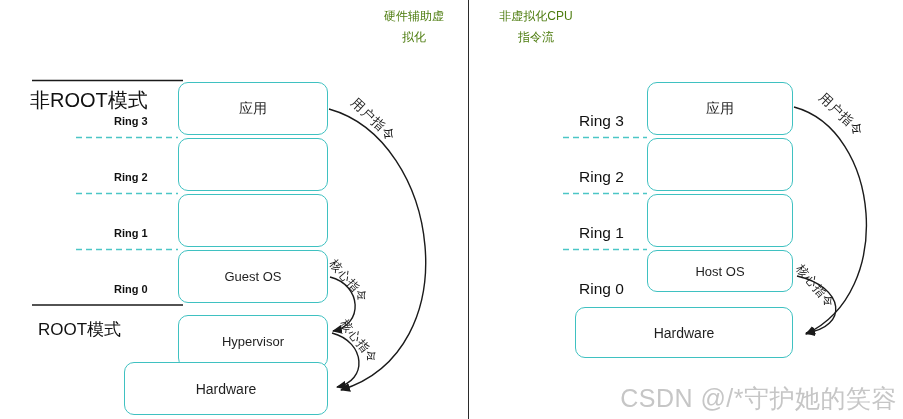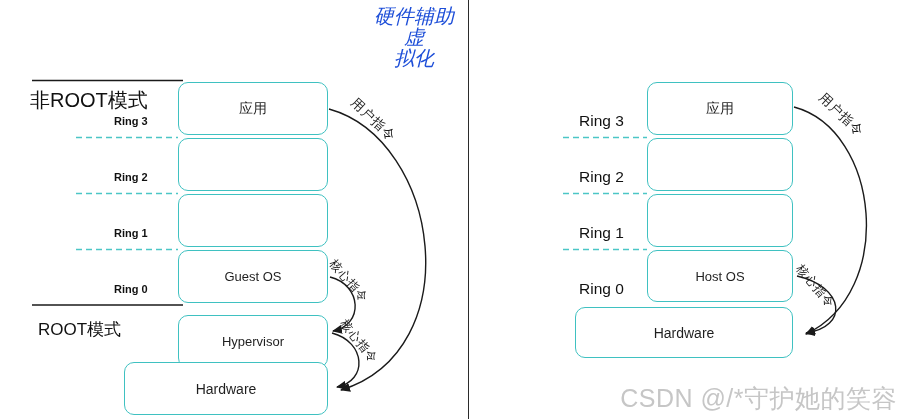--- a/index.html
+++ b/index.html
@@ -18,21 +18,21 @@
   .mode-line{stroke:#1a1a1a;stroke-width:1.4;}
   .dash{stroke:var(--dashed-line);stroke-width:1.4;stroke-dasharray:6 4;fill:none;}
   .arc{stroke:var(--arrow);stroke-width:1.4;fill:none;}
   .ringbox{
     position:absolute;background:#ffffff;border:1.6px solid var(--box-border);
     border-radius:10px;display:flex;align-items:center;justify-content:center;
     font-size:13px;color:#1f1f1f;box-sizing:border-box;
   }
   .ringbox.cn{font-size:14px;}
   .panel-title{
-    position:absolute;font-size:20px;line-height:21px;text-align:center;color:#1d4ed8;font-style:italic;
+    position:absolute;font-size:12px;line-height:21px;text-align:center;color:#4d7c0f;
   }
   .mode-label{position:absolute;font-size:20px;color:#111;}
   .ring-label-l{position:absolute;font-size:11px;font-weight:700;color:#111;width:60px;}
   .ring-label-r{position:absolute;font-size:15.5px;font-weight:500;color:#111;width:70px;}
   .arc-label{
     position:absolute;font-size:13px;color:#1a1a1a;white-space:nowrap;
     transform-origin:0 0;letter-spacing:1px;
   }
   .arc-label.sm{font-size:12px;}
   .watermark{
@@ -90,30 +90,34 @@
   <div class="ringbox" style="left:178px;top:138px;width:150px;height:53px;"></div>
   <div class="ringbox" style="left:178px;top:194px;width:150px;height:53px;"></div>
   <div class="ringbox" style="left:178px;top:250px;width:150px;height:53px;">Guest OS</div>
   <div class="ringbox" style="left:178px;top:315px;width:150px;height:53px;">Hypervisor</div>
   <div class="ringbox" style="left:124px;top:362px;width:204px;height:53px;font-size:14px;">Hardware</div>
 
   <div class="arc-label" style="left:359px;top:94px;transform:rotate(43deg);">用户指令</div>
   <div class="arc-label sm" style="left:338px;top:256px;transform:rotate(49deg);">核心指令</div>
   <div class="arc-label sm" style="left:349px;top:316px;transform:rotate(51deg);">核心指令</div>
 
+  <div class="panel-title" style="left:477px;top:6px;width:118px;">
+    <div>非虚拟化CPU</div>
+    <div>指令流</div>
+  </div>
 
   <div class="ring-label-r" style="left:579px;top:112px;">Ring 3</div>
   <div class="ring-label-r" style="left:579px;top:168px;">Ring 2</div>
   <div class="ring-label-r" style="left:579px;top:224px;">Ring 1</div>
   <div class="ring-label-r" style="left:579px;top:280px;">Ring 0</div>
 
   <div class="ringbox cn" style="left:647px;top:82px;width:146px;height:53px;">应用</div>
   <div class="ringbox" style="left:647px;top:138px;width:146px;height:53px;"></div>
   <div class="ringbox" style="left:647px;top:194px;width:146px;height:53px;"></div>
-  <div class="ringbox" style="left:647px;top:250px;width:146px;height:52px;">Host OS</div>
+  <div class="ringbox" style="left:647px;top:250px;width:146px;height:42px;">Host OS</div>
   <div class="ringbox" style="left:575px;top:307px;width:218px;height:51px;font-size:14px;">Hardware</div>
 
   <div class="arc-label" style="left:827px;top:89px;transform:rotate(43deg);">用户指令</div>
   <div class="arc-label sm" style="left:805px;top:261px;transform:rotate(50deg);">核心指令</div>
 
   <div class="watermark">CSDN @/*守护她的笑容</div>
 
 </div>
 
 </body></html>

